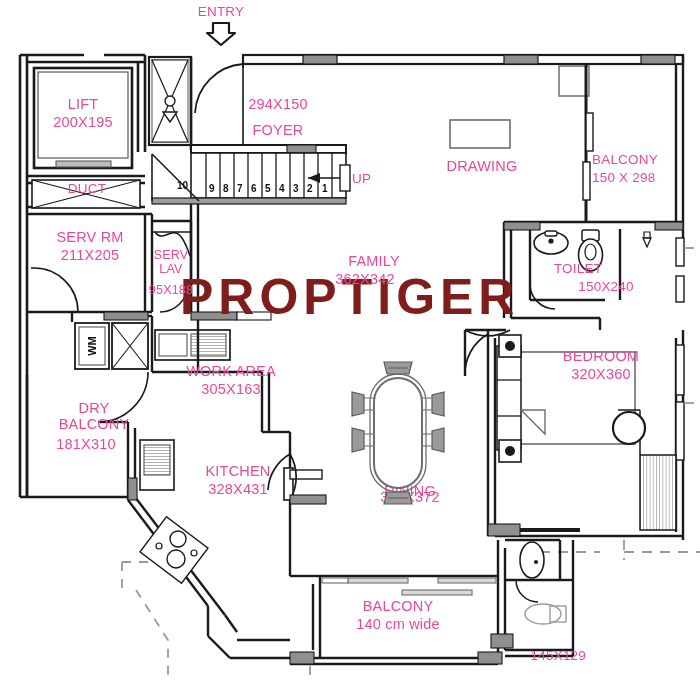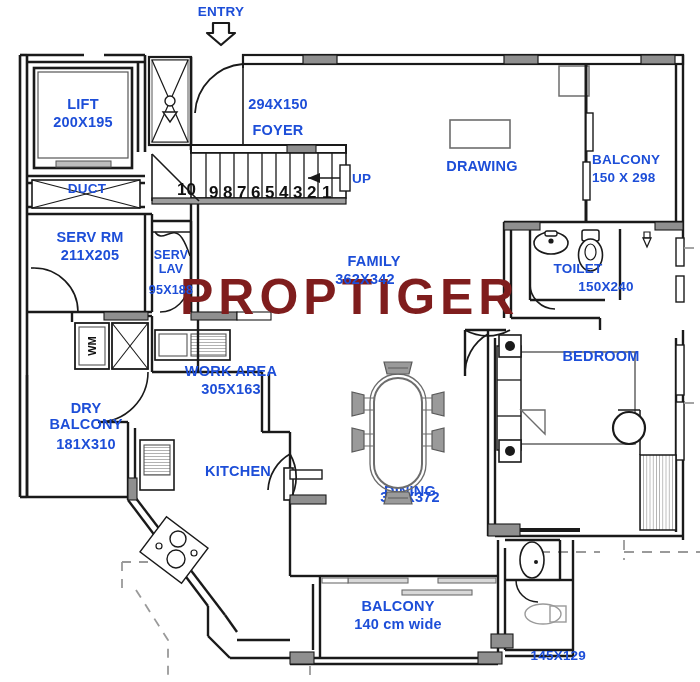--- a/index.html
+++ b/index.html
@@ -1,24 +1,24 @@
 <!DOCTYPE html>
 <html><head>
 <meta charset="utf-8">
 <style>
   html,body{margin:0;padding:0;background:#ffffff;}
   body{width:700px;height:682px;overflow:hidden;font-family:"Liberation Sans",sans-serif;}
   #plan{position:relative;width:700px;height:682px;background:#fff;}
   svg{display:block;position:absolute;top:0;left:0;}
-  .lbl{position:absolute;text-align:center;color:#1d4ed8;font-family:"Liberation Sans",sans-serif;
-       font-weight:700;letter-spacing:.2px;line-height:1.12;white-space:pre;}
+  .lbl{position:absolute;text-align:center;color:#ec4899;font-family:"Liberation Sans",sans-serif;
+       font-weight:400;letter-spacing:.2px;line-height:1.12;white-space:pre;}
   .l15{font-size:14.5px;}
   .l14{font-size:13.5px;}
   .l13{font-size:12.5px;}
-  .stepnum{position:absolute;font-size:17px;font-weight:700;color:#111;font-family:"Liberation Sans",sans-serif;}
+  .stepnum{position:absolute;font-size:10px;font-weight:700;color:#111;font-family:"Liberation Sans",sans-serif;}
   .wm{position:absolute;font-size:11px;font-weight:700;color:#111;
       transform:rotate(-90deg);transform-origin:center center;font-family:"Liberation Sans",sans-serif;}
   #watermark{position:absolute;left:180px;top:268px;width:420px;height:52px;
       font-size:50px;font-weight:700;letter-spacing:5px;color:#7f1d1d;
       font-family:"Liberation Sans",sans-serif;pointer-events:none;}
 </style>
 </head>
 <body>
 
 <div id="plan">
@@ -411,29 +411,31 @@
 LAV</div>
   <div class="lbl l13" style="left:133px;top:283px;width:76px;">95X188</div>
 
   <div class="lbl l15" style="left:320px;top:253px;width:108px;">FAMILY</div>
   <div class="lbl l15" style="left:311px;top:271px;width:108px;">362X342</div>
 
   <div class="lbl l14" style="left:530px;top:261px;width:96px;">TOILET</div>
   <div class="lbl l14" style="left:530px;top:279px;width:96px;margin-left:28px;">150X240</div>
 
   <div class="lbl l15" style="left:535px;top:348px;width:132px;">BEDROOM</div>
+  <div class="lbl l15" style="left:535px;top:366px;width:132px;">320X360</div>
 
   <div class="lbl l15" style="left:163px;top:363px;width:136px;">WORK AREA</div>
   <div class="lbl l15" style="left:163px;top:381px;width:136px;">305X163</div>
 
-  <div class="lbl l15" style="left:28px;top:400px;width:116px;">DRY
+  <div class="lbl l15" style="left:28px;top:400px;width:116px;padding-left:8px;">DRY
 BALCONY</div>
   <div class="lbl l15" style="left:28px;top:436px;width:116px;">181X310</div>
 
   <div class="lbl l15" style="left:179px;top:463px;width:118px;">KITCHEN</div>
+  <div class="lbl l15" style="left:179px;top:481px;width:118px;">328X431</div>
 
   <div class="lbl l15" style="left:355px;top:483px;width:110px;">DINING</div>
   <div class="lbl l15" style="left:355px;top:489px;width:110px;">320X372</div>
 
   <div class="lbl l15" style="left:330px;top:598px;width:136px;">BALCONY</div>
   <div class="lbl l15" style="left:322px;top:616px;width:152px;">140 cm wide</div>
 
   <div class="lbl l14" style="left:492px;top:648px;width:94px;text-align:right;">145X129</div>
 
   <div class="stepnum" style="left:177px;top:180px;">10</div>

